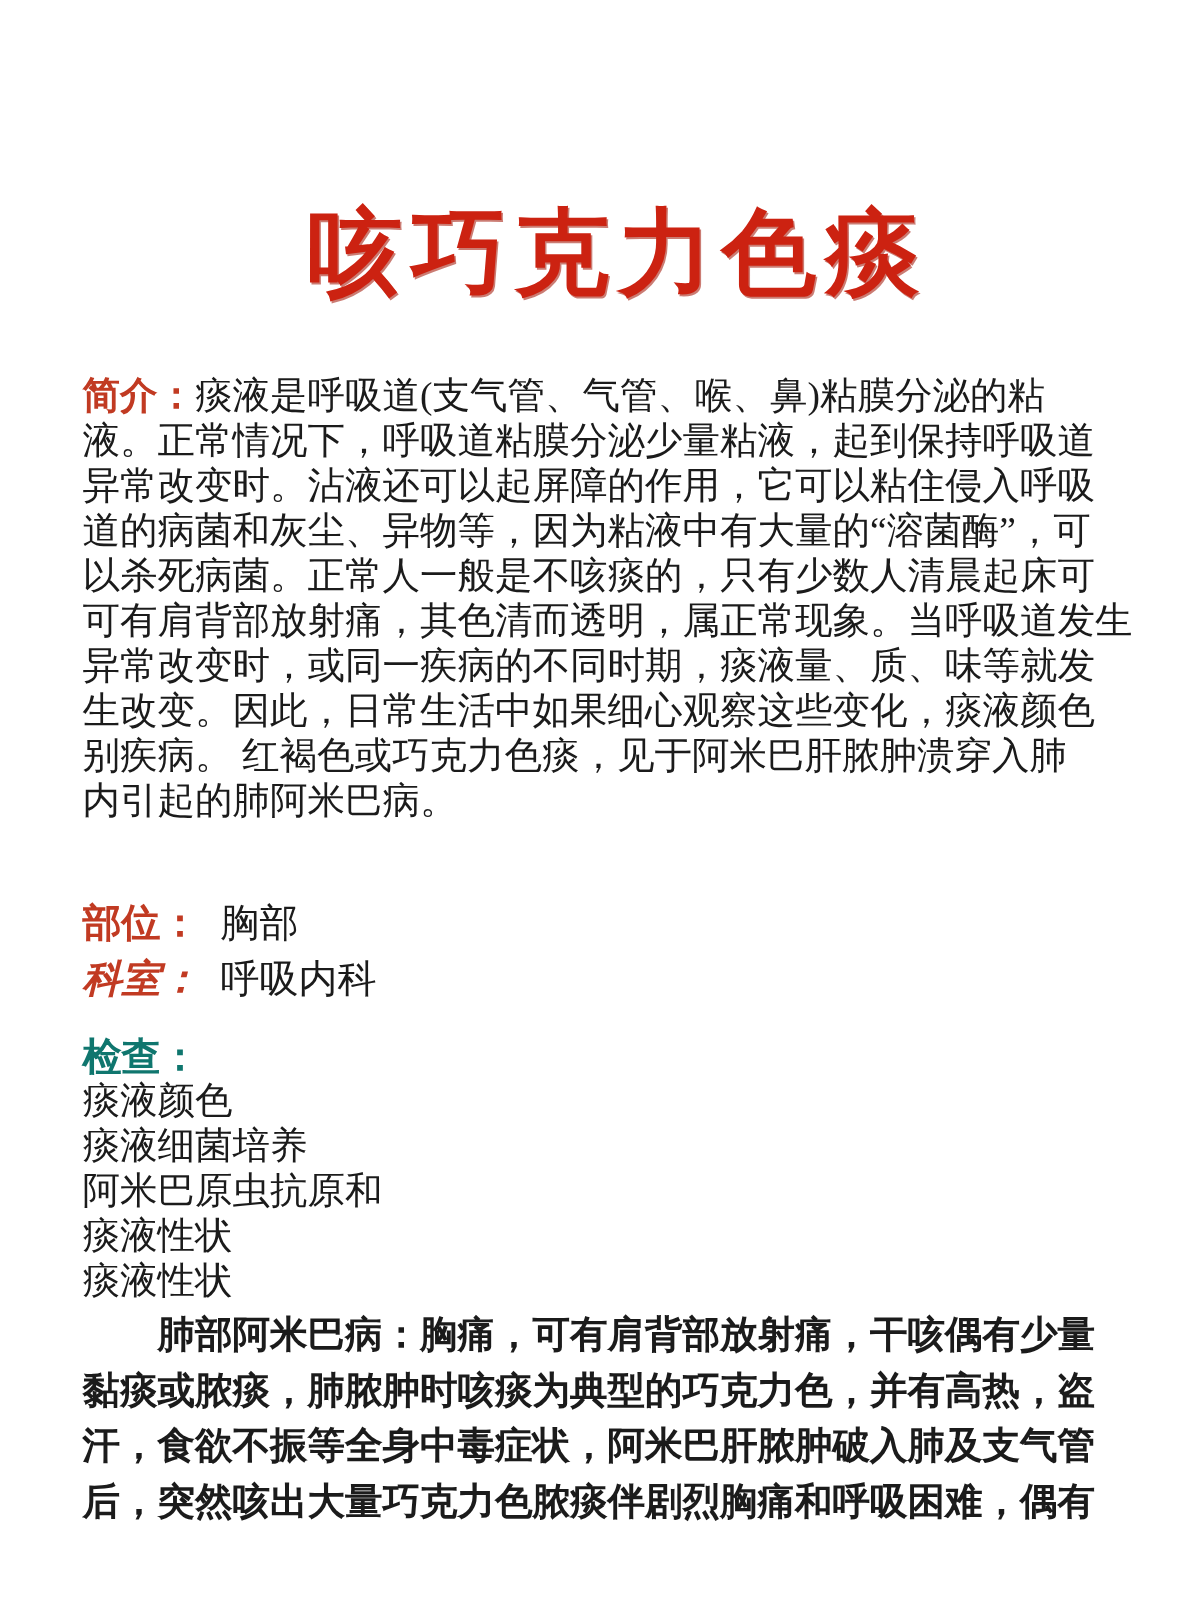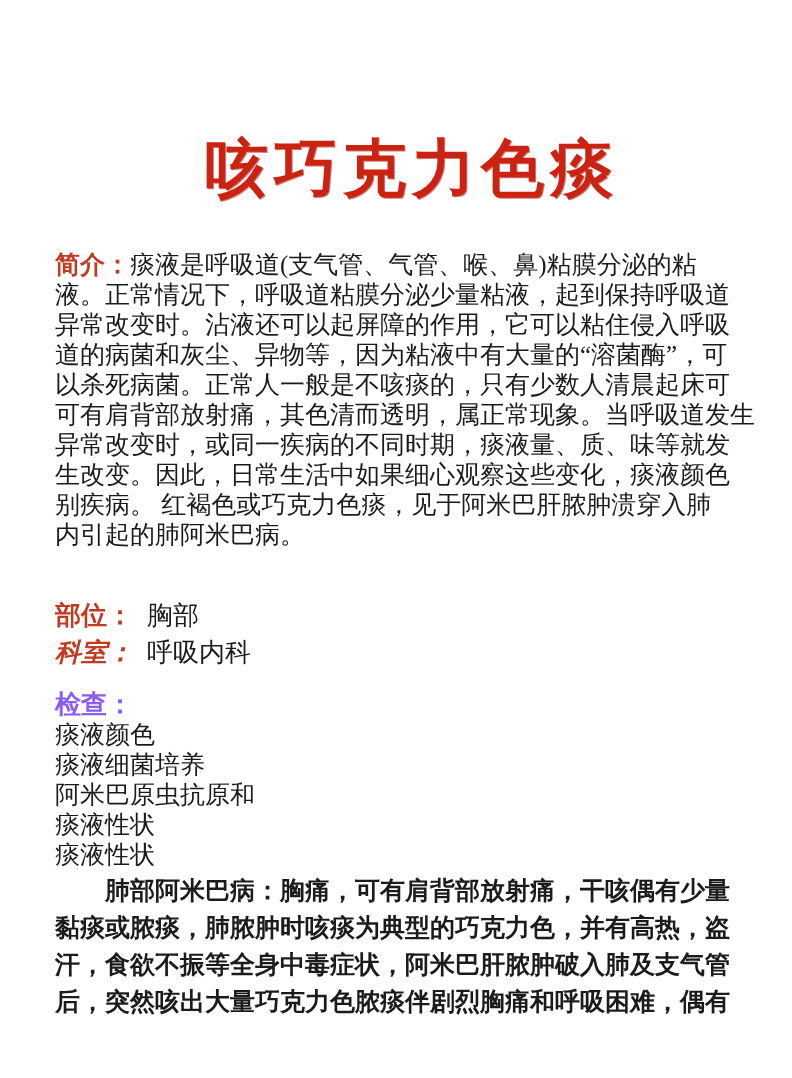--- a/index.html
+++ b/index.html
@@ -93,21 +93,21 @@
 
   <div class="block kv location-block">
     <span class="label" style="color: rgb(193, 58, 34);">部位：</span><span class="value">胸部</span>
   </div>
 
   <div class="block kv department-block">
     <span class="label" style="color: rgb(193, 58, 34); font-style: italic;">科室：</span><span class="value">呼吸内科</span>
   </div>
 
   <div class="block exam-block">
-    <div class="line label" style="color: #8b5cf6;">检查：</div>
+    <div class="line label" style="color: #0f766e;">检查：</div>
     <div class="line">痰液颜色</div>
     <div class="line">痰液细菌培养</div>
     <div class="line">阿米巴原虫抗原和</div>
     <div class="line">痰液性状</div>
     <div class="line">痰液性状</div>
   </div>
 
   <div class="block detail-block">
     <div class="line">　　肺部阿米巴病：胸痛，可有肩背部放射痛，干咳偶有少量</div>
     <div class="line">黏痰或脓痰，肺脓肿时咳痰为典型的巧克力色，并有高热，盗</div>

